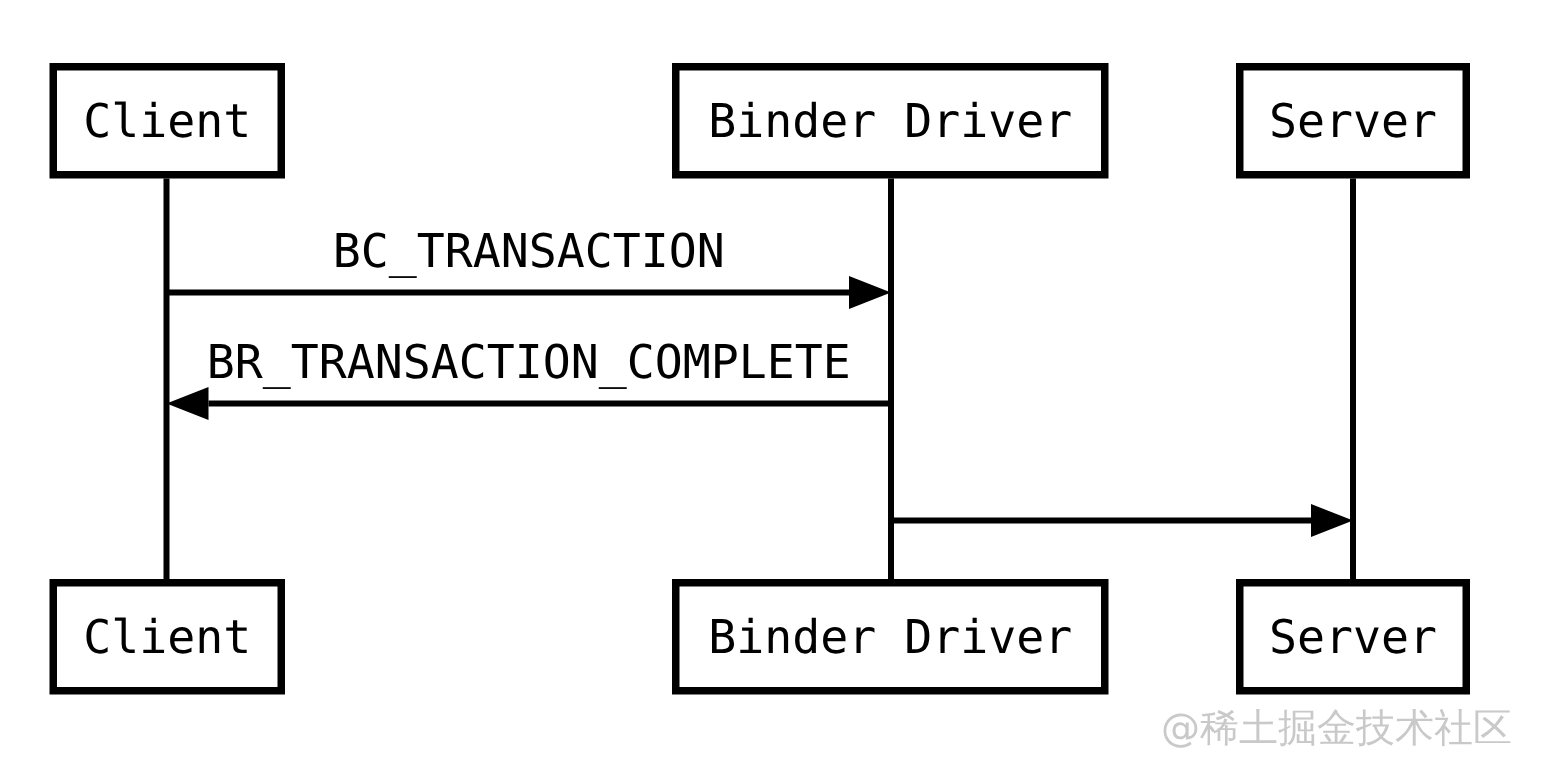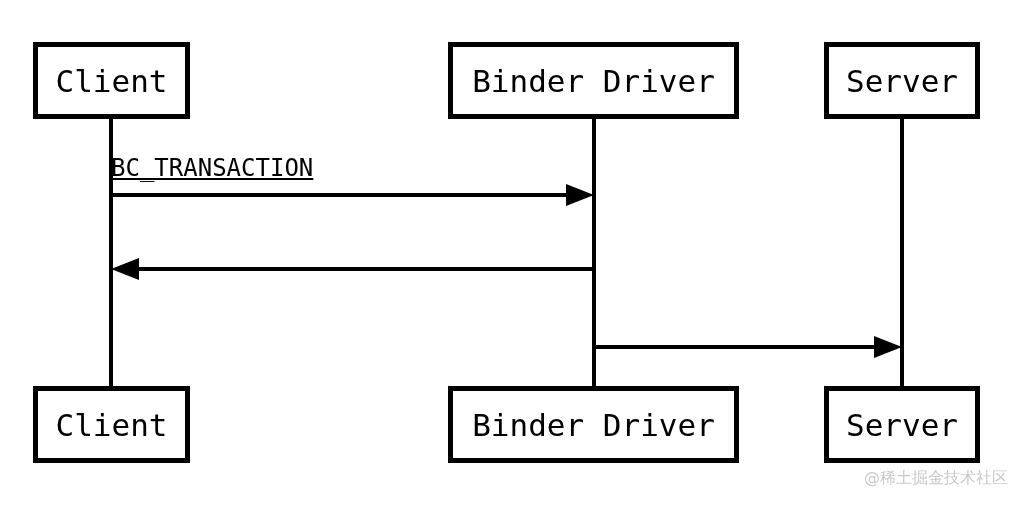--- a/index.html
+++ b/index.html
@@ -64,43 +64,42 @@
     border-bottom: 11px solid transparent;
     border-left: 28px solid #000000;
   }
   .head-left {
     border-top: 11px solid transparent;
     border-bottom: 11px solid transparent;
     border-right: 28px solid #000000;
   }
   .msg-label {
     position: absolute;
-    font-size: 24px;
+    font-size: 31px;
     line-height: 36px;
-    text-align: left;
+    text-align: center;
     white-space: nowrap;
-    text-decoration: underline;
   }
   .lbl-1 { left: 111px; width: 483px; top: 150px; }
   .lbl-2 { left: 111px; width: 483px; top: 224px; }
   .lbl-3 { left: 594px; width: 308px; top: 302px; }
 
   .line-1 { left: 111px; top: 193px; width: 457px; }
   .head-1 { left: 566px; top: 184px; }
   .line-2 { left: 139px; top: 267px; width: 455px; }
   .head-2 { left: 111px; top: 258px; }
   .line-3 { left: 594px; top: 345px; width: 282px; }
   .head-3 { left: 874px; top: 336px; }
 
   
   .watermark {
     position: absolute;
     right: 14px;
     top: 468px;
-    font-size: 16px;
+    font-size: 26px;
     font-family: "DejaVu Sans", sans-serif;
     color: #c9c9c9;
     white-space: nowrap;
   }
 </style>
 </head>
 <body>
 
 <div class="stage">
 
@@ -115,20 +114,21 @@
   </div>
 
   <div class="lifeline ll-client"></div>
   <div class="lifeline ll-binder"></div>
   <div class="lifeline ll-server"></div>
 
   <div class="msg-label lbl-1">BC_TRANSACTION</div>
   <div class="msg-line line-1"></div>
   <div class="msg-head head-right head-1"></div>
 
+  <div class="msg-label lbl-2">BR_TRANSACTION_COMPLETE</div>
   <div class="msg-line line-2"></div>
   <div class="msg-head head-left head-2"></div>
 
   <div class="msg-line line-3"></div>
   <div class="msg-head head-right head-3"></div>
 
   <div class="actor-box b-client-bot">
     <span>Client</span>
   </div>
   <div class="actor-box b-binder-bot">

